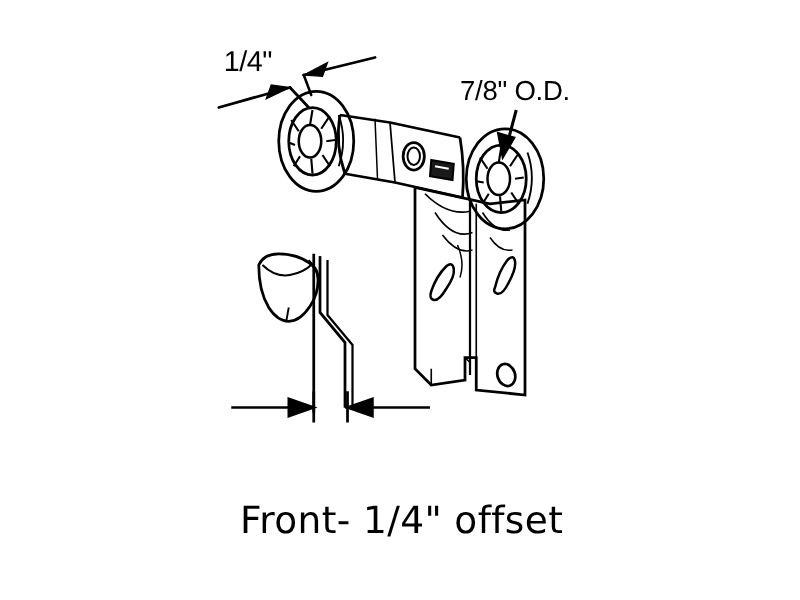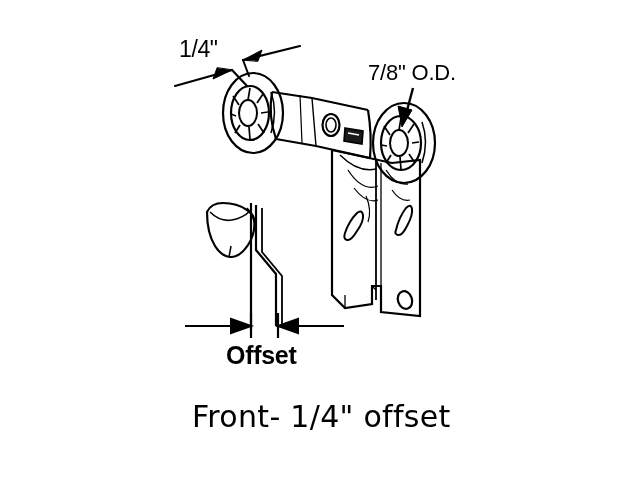--- a/index.html
+++ b/index.html
@@ -233,17 +233,16 @@
       <line x1="344" y1="326" x2="289" y2="326" stroke-width="2"></line>
       <polygon points="278,326 298,319 298,333"></polygon>
     </g>
 
   </svg>
 
   <div class="lbl lbl-quarter">1/4"</div>
 
   <div class="lbl lbl-od">7/8" O.D.</div>
 
-  <div class="lbl lbl-offset">Offset</div>
 
   <div class="lbl lbl-caption">Front- 1/4" offset</div>
 
 </div>
 
 </body></html>

